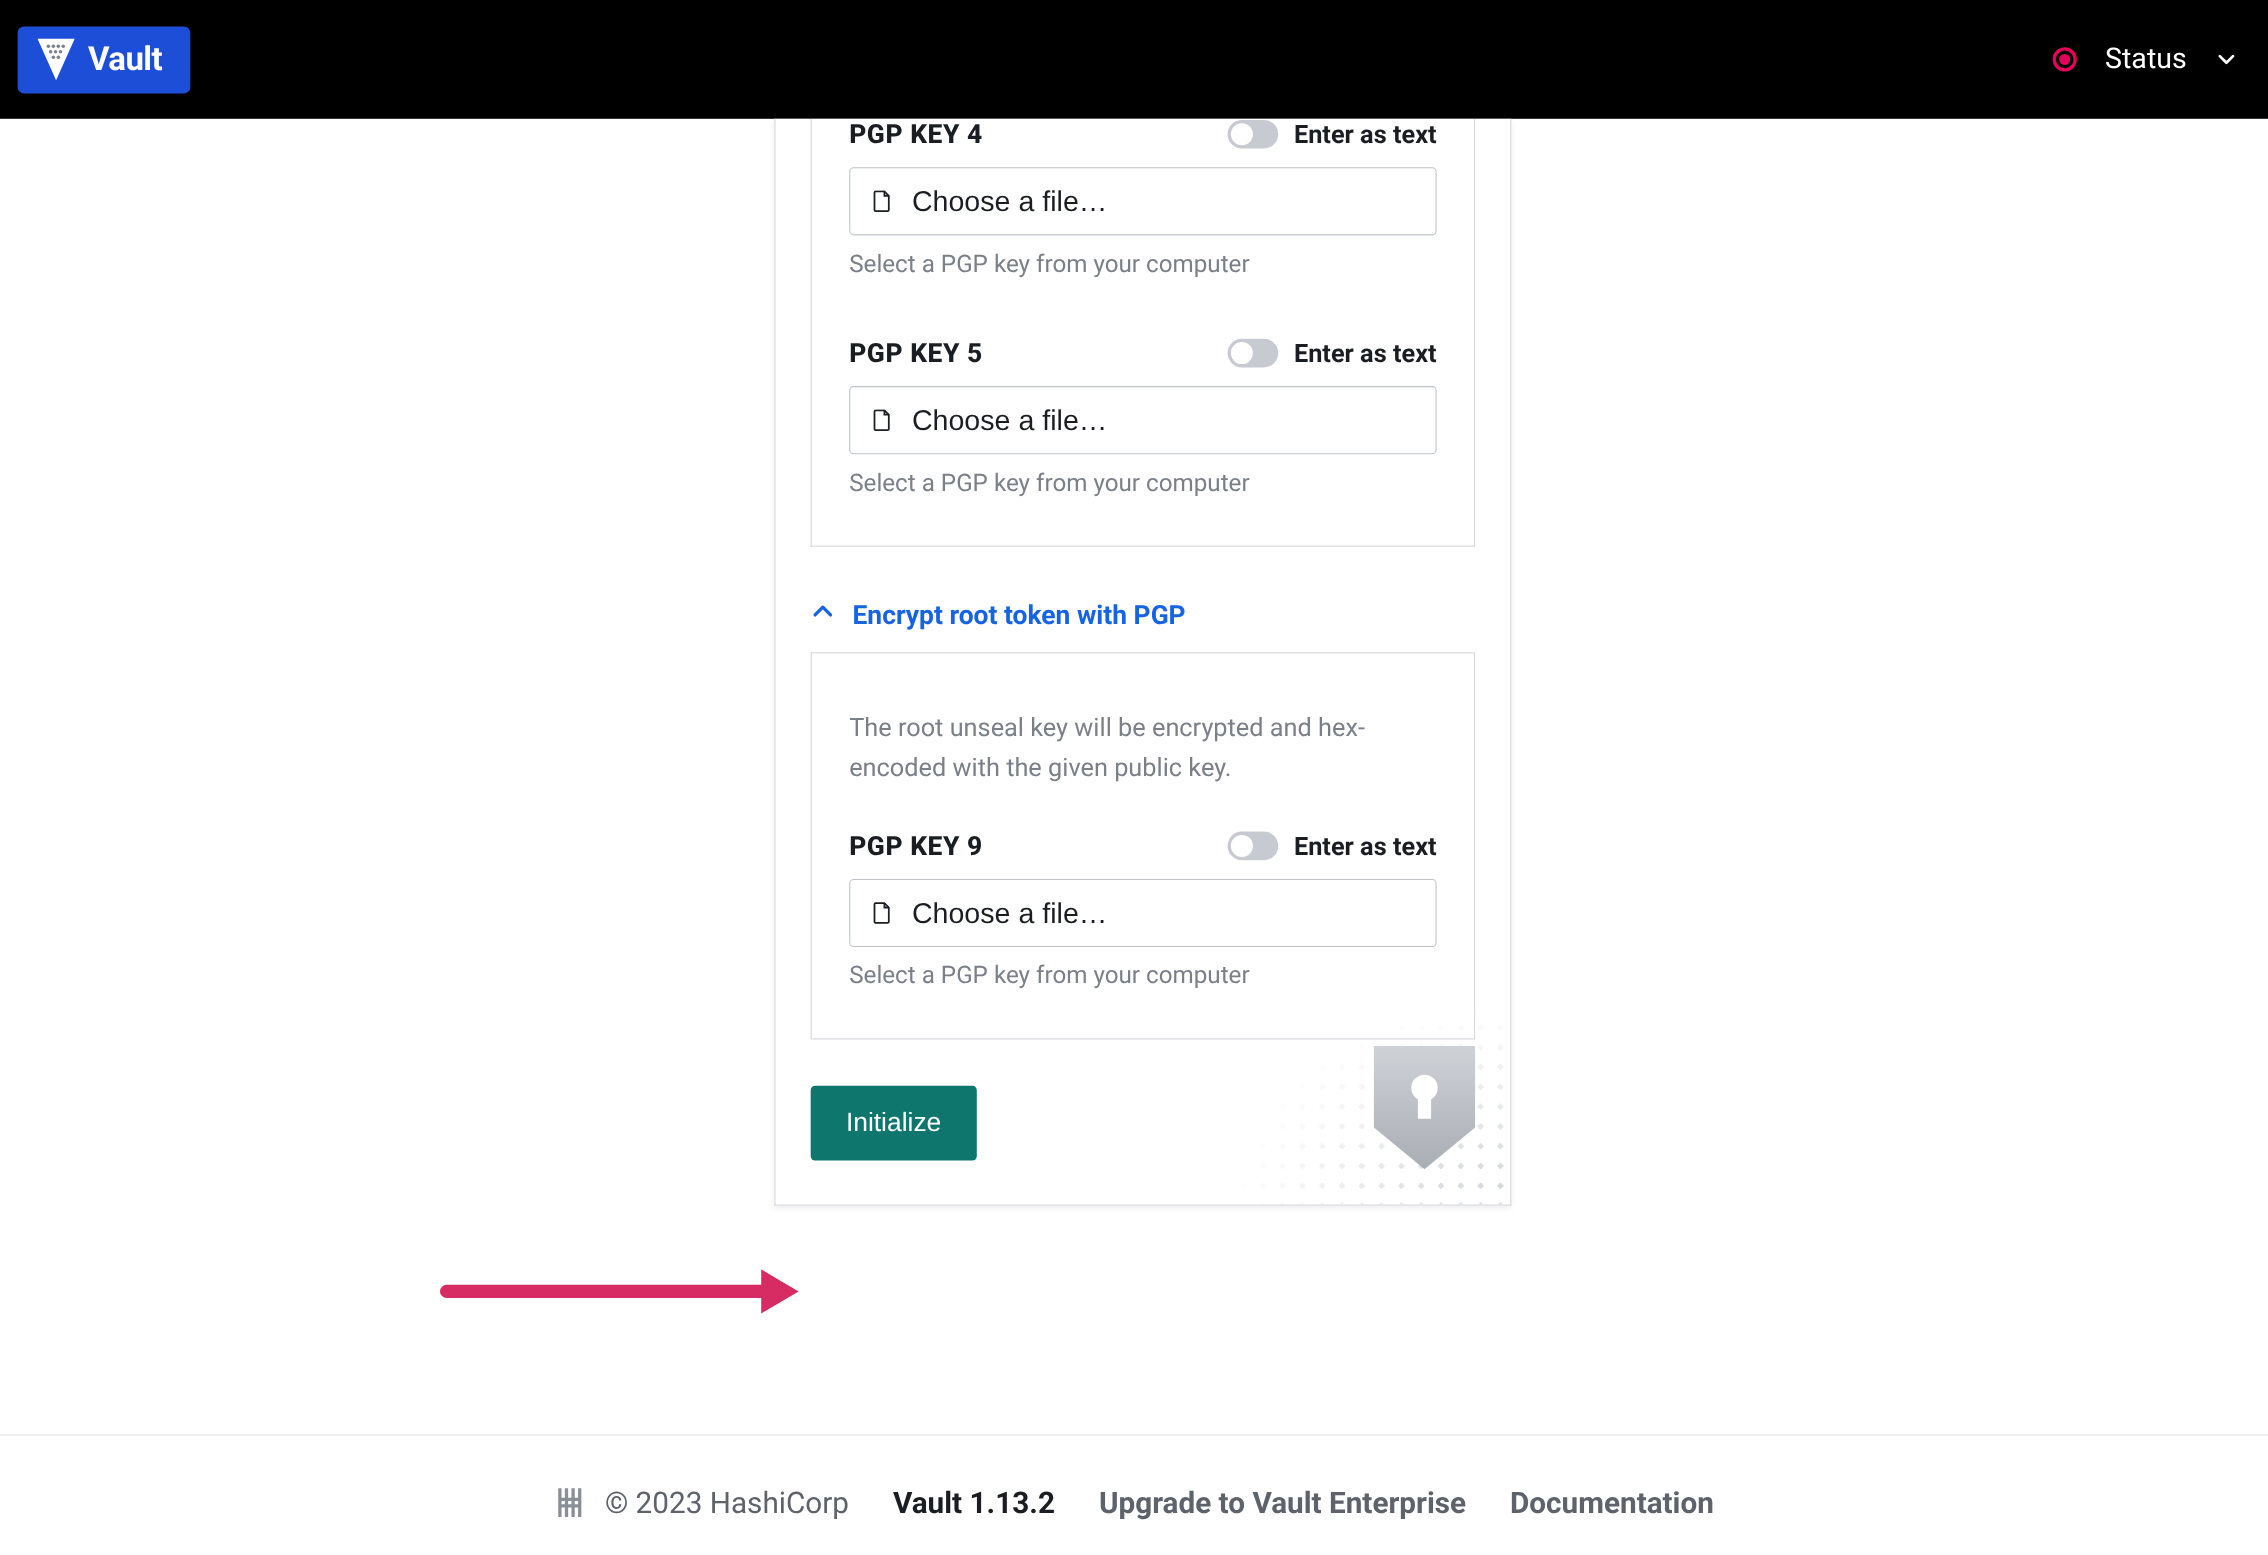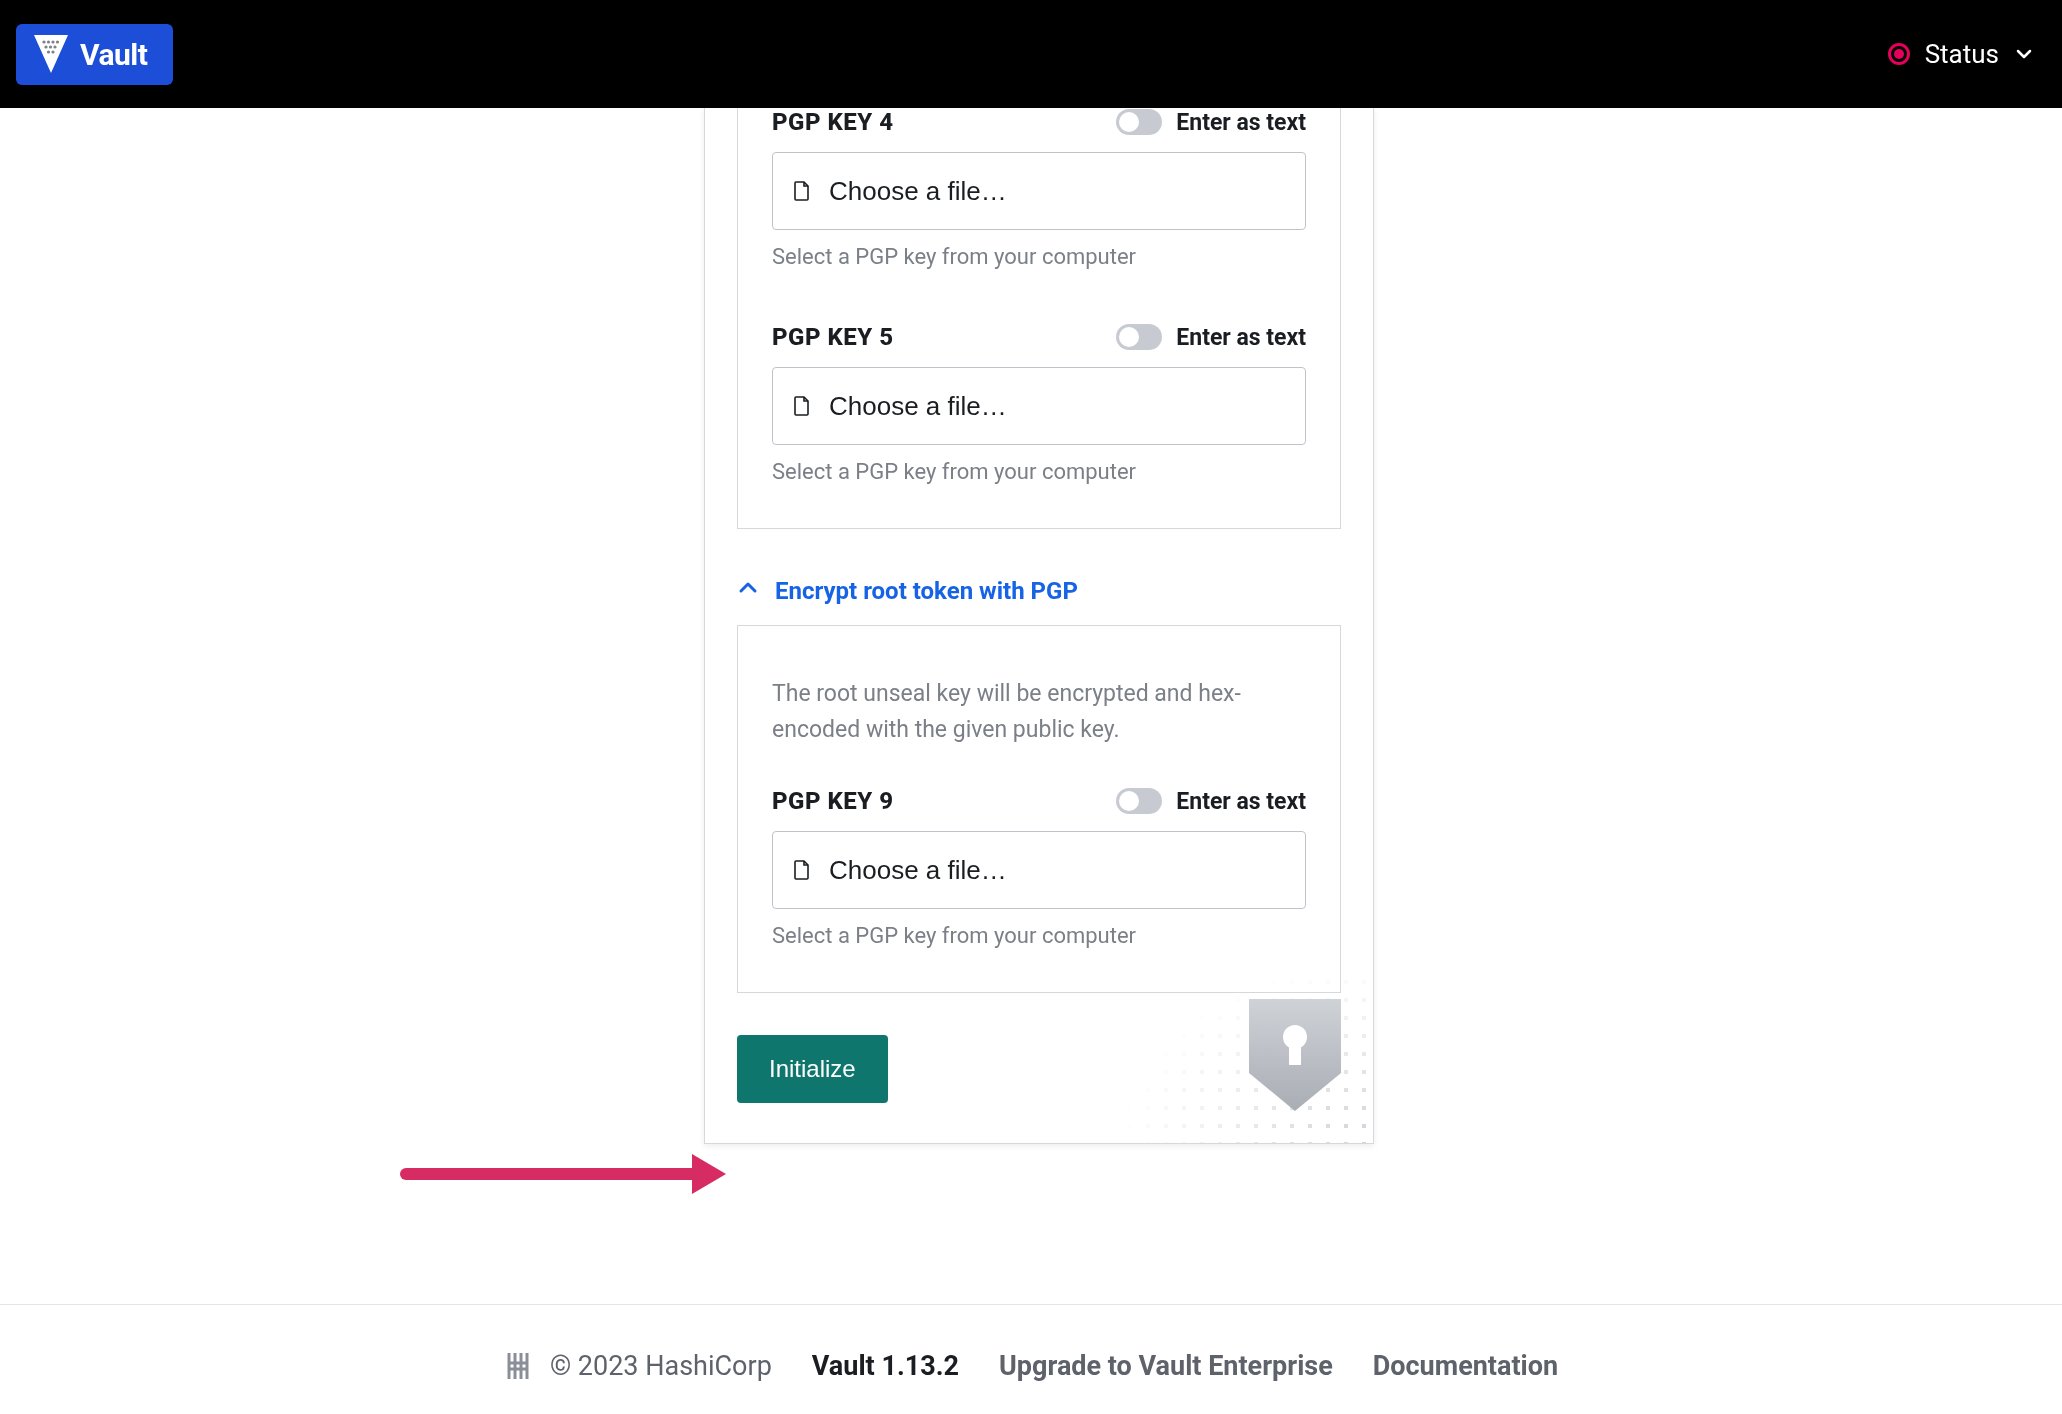--- a/index.html
+++ b/index.html
@@ -34,21 +34,21 @@
   .brand-badge svg { display:block; }
   .brand-text {
     color: #ffffff;
     font-size: 30px;
     font-weight: 700;
     letter-spacing: -0.5px;
   }
   .status-wrap {
     display: flex;
     align-items: center;
-    gap: 15px;
+    gap: 26px;
     color: #ffffff;
     font-size: 26px;
     cursor: pointer;
   }
   .status-dot {
     width: 22px; height: 22px;
     border-radius: 50%;
     border: 3px solid #e6005c;
     display:flex;align-items:center;justify-content:center;
   }
@@ -104,21 +104,21 @@
   }
   .toggle::after{
     content:"";position:absolute;left:3px;top:3px;
     width:20px;height:20px;border-radius:50%;background:#fff;
   }
   .toggle-label{
     font-weight:700;font-size:23px;
   }
 
   .file-btn{
-    width:100%;height:78px;border:1px solid #bfc3c9;border-radius:4px;
+    width:100%;height:62px;border:1px solid #bfc3c9;border-radius:4px;
     background:#fff;display:flex;align-items:center;gap:18px;
     padding:0 20px;font-size:26px;color:#1a1d21;cursor:pointer;
   }
   .file-btn svg{flex:none;}
   .helper{
     color:#7b8088;font-size:22px;margin-top:14px;
   }
 
   
   .collapse-link{

